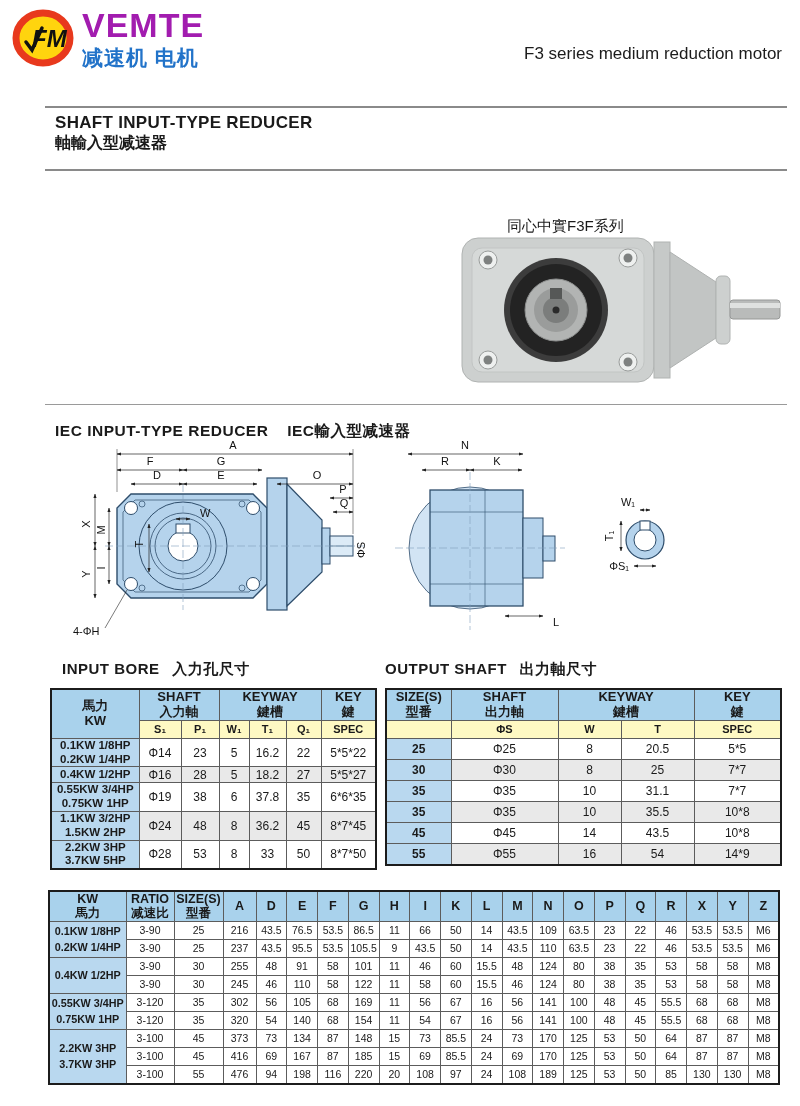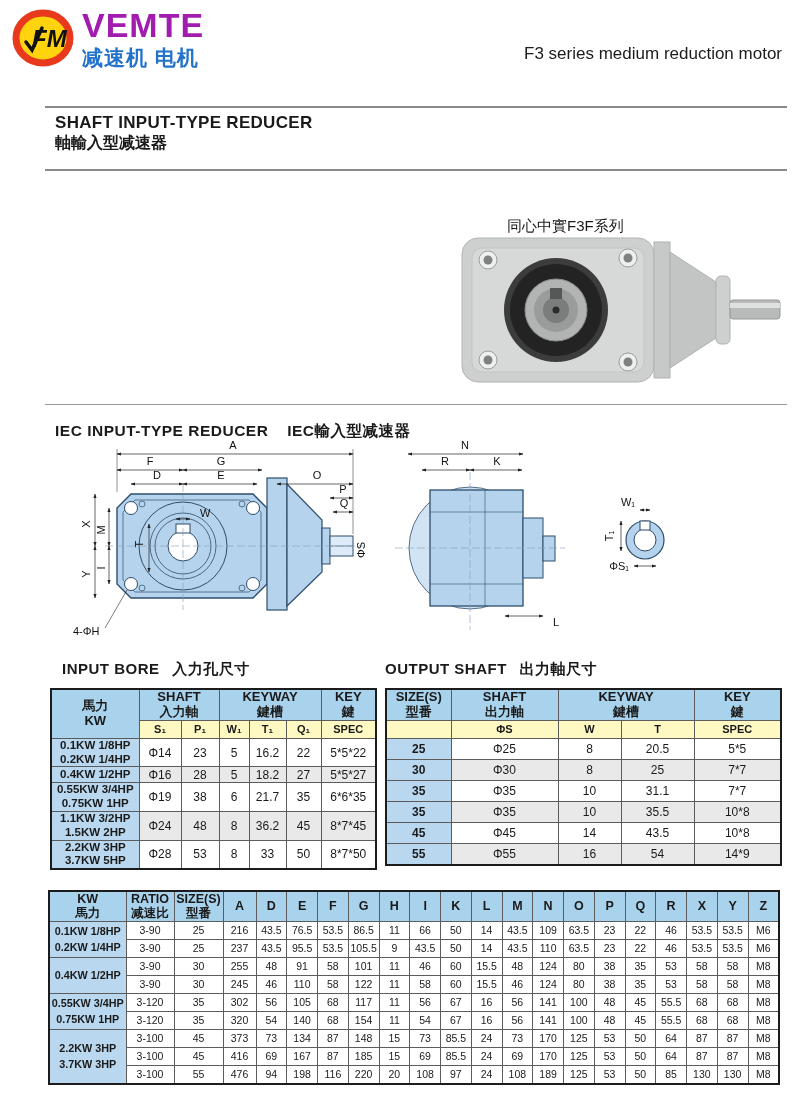--- a/index.html
+++ b/index.html
@@ -264,21 +264,21 @@
         <td>5*5*27</td>
       </tr>
       <tr>
         <td class="keycol pcell">
           <div>0.55KW 3/4HP</div>
           <div>0.75KW 1HP</div>
         </td>
         <td>Φ19</td>
         <td>38</td>
         <td>6</td>
-        <td>21.7</td>
+        <td>37.8</td>
         <td>35</td>
         <td>6*6*35</td>
       </tr>
       <tr class="shade">
         <td class="keycol pcell">
           <div>1.1KW 3/2HP</div>
           <div>1.5KW 2HP</div>
         </td>
         <td>Φ24</td>
         <td>48</td>
@@ -528,21 +528,21 @@
         <td class="keycol glabel" rowspan="2">
           <div>0.55KW 3/4HP</div>
           <div>0.75KW 1HP</div>
         </td>
         <td>3-120</td>
         <td>35</td>
         <td>302</td>
         <td>56</td>
         <td>105</td>
         <td>68</td>
-        <td>117</td>
+        <td>169</td>
         <td>11</td>
         <td>56</td>
         <td>67</td>
         <td>16</td>
         <td>56</td>
         <td>141</td>
         <td>100</td>
         <td>48</td>
         <td>45</td>
         <td>55.5</td>

